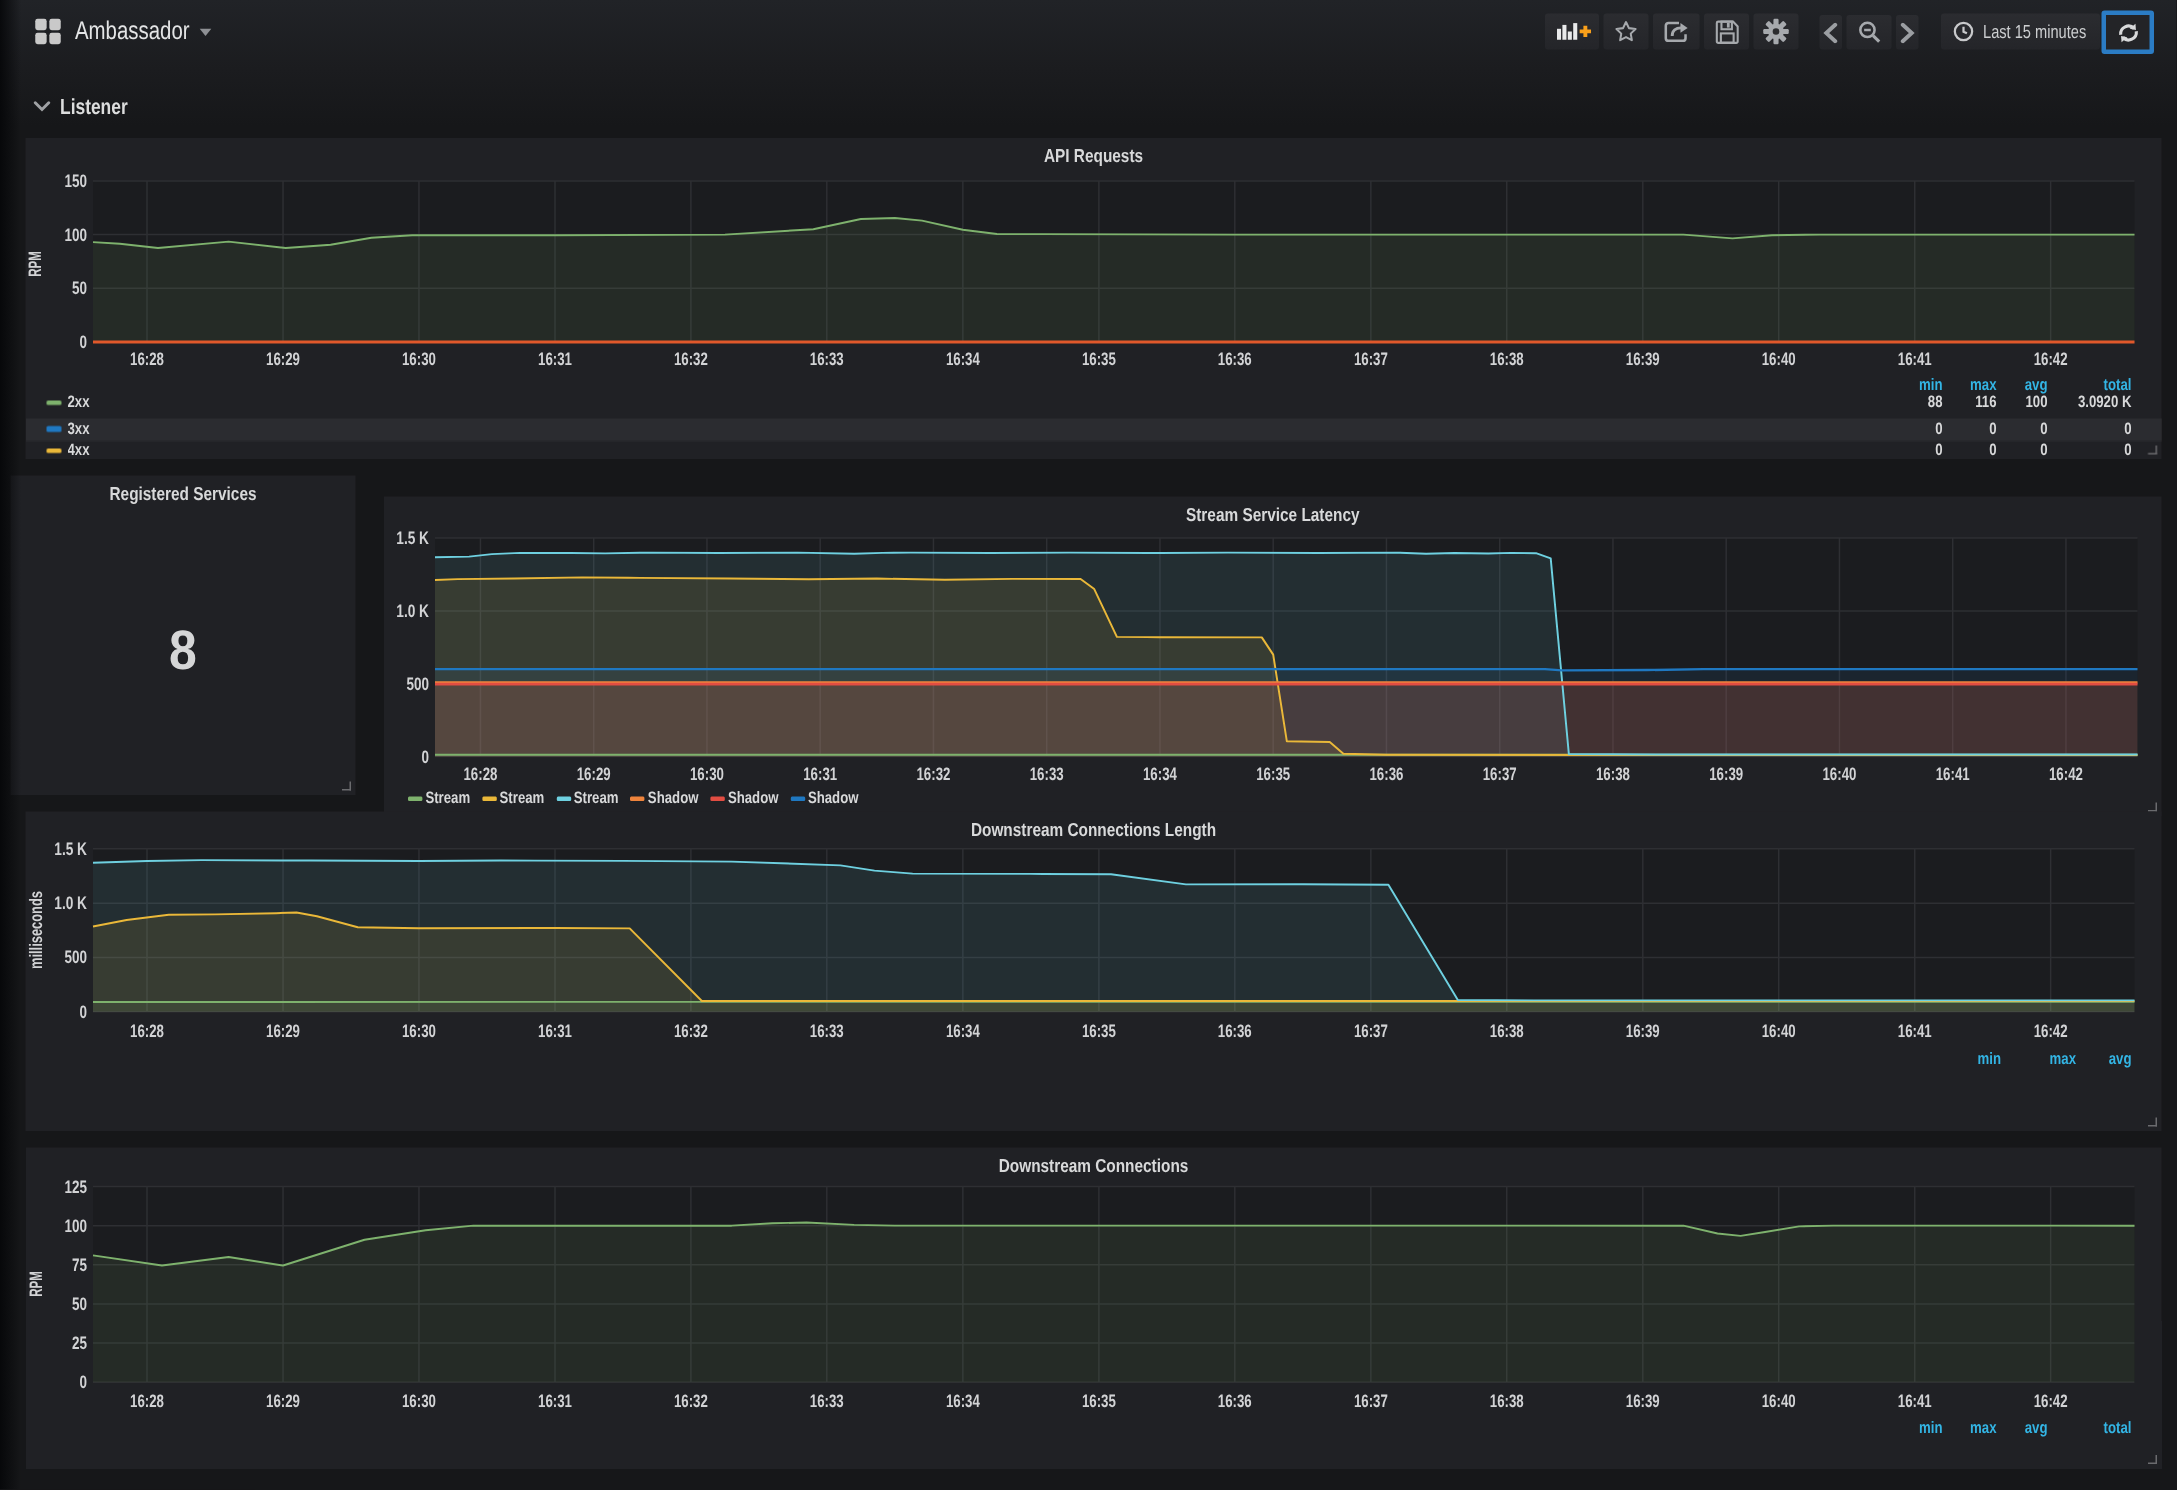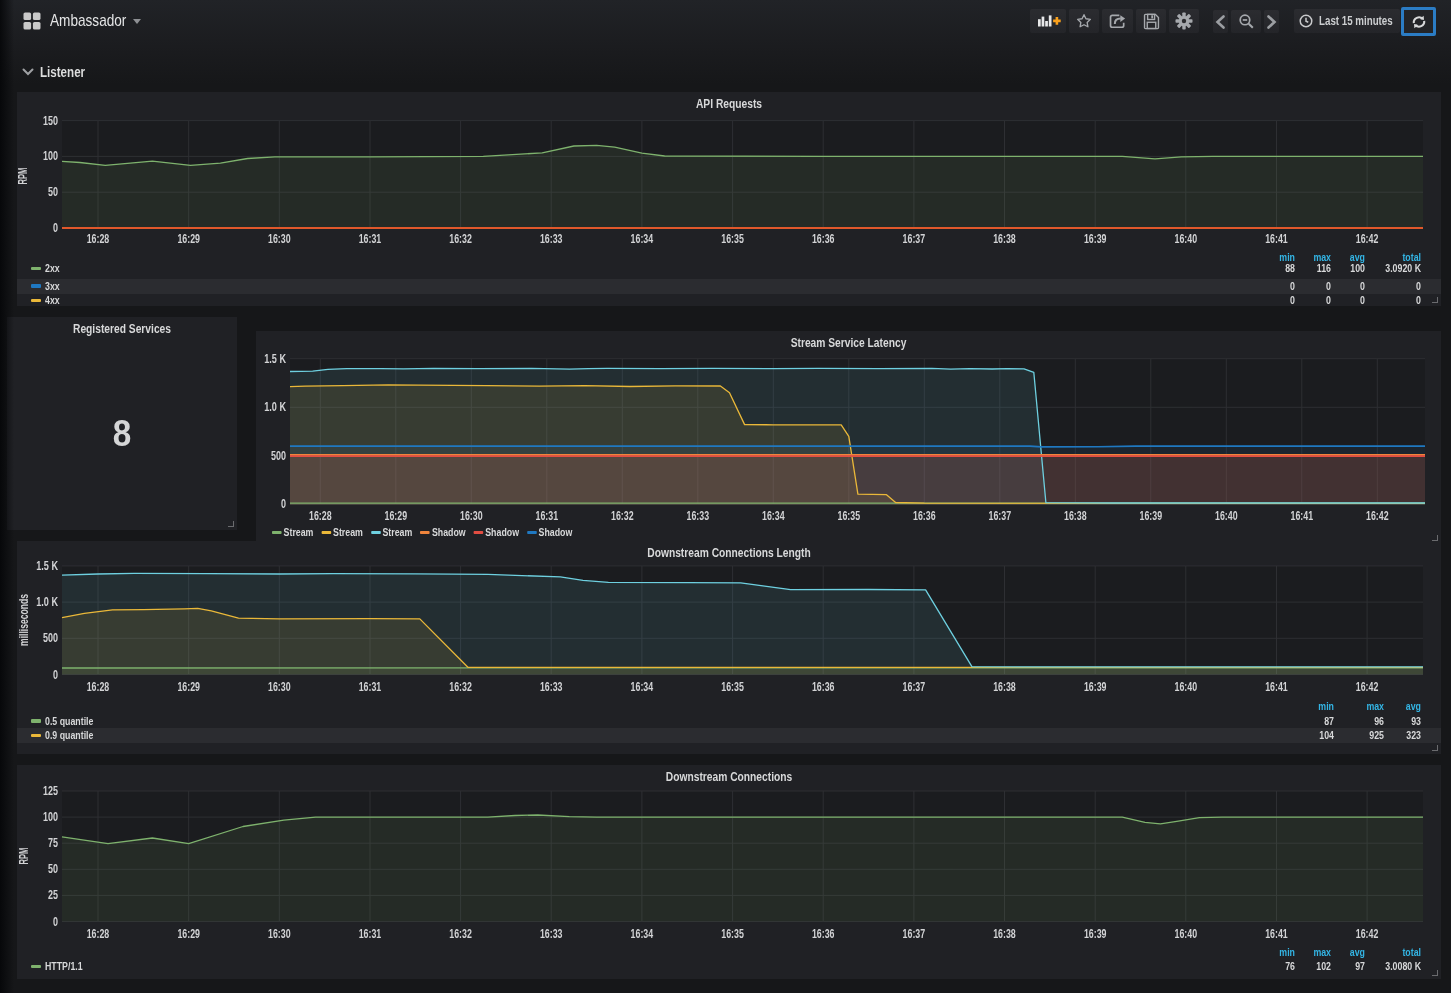--- a/index.html
+++ b/index.html
@@ -81,21 +81,21 @@
 <circle cx="8.2" cy="8.2" r="5.6" fill="none" stroke="#a6a9ad" stroke-width="2"></circle>
 <line x1="5.6" y1="8.2" x2="10.8" y2="8.2" stroke="#a6a9ad" stroke-width="2"></line>
 <line x1="12.6" y1="12.6" x2="17.4" y2="17.4" stroke="#a6a9ad" stroke-width="2.4"></line>
 </svg>
   </div>
 <div class="navbtn" style="left:1264px;top:10px;width:15px;height:23px">
     <svg width="11" height="14" viewBox="0 0 11 14">
       <path d="M2.5 1.5 L8.5 7 L2.5 12.5" fill="none" stroke="#9b9ea2" stroke-width="2.6" stroke-linecap="round"></path>
     </svg>
   </div>
-<div class="navbtn" style="left:1294px;top:9px;width:106px;height:24px;font-size:12.5px;font-weight:700;color:#ccced0;white-space:nowrap">
+<div class="navbtn" style="left:1294px;top:9px;width:106px;height:24px;font-size:12.5px;font-weight:400;color:#ccced0;white-space:nowrap">
     <svg width="14" height="14" viewBox="0 0 16 16" style="margin-right:6px;flex:none">
 <circle cx="8" cy="8" r="6.6" fill="none" stroke="#c8c9cb" stroke-width="1.7"></circle>
 <path d="M8 4.4 V8.2 L10.6 9.4" fill="none" stroke="#c8c9cb" stroke-width="1.7"></path>
 </svg>
     <span class="cond" style="transform:scaleX(0.78) translateZ(0);margin-right:-18px">Last 15 minutes</span>
   </div>
 <div style="position:absolute;left:1401px;top:7px;width:35px;height:29px;border:3px solid #2b7cc4;border-radius:2px;background:#232427;display:flex;align-items:center;justify-content:center">
     <svg width="18" height="16" viewBox="0 0 22 20">
 <path d="M4.5 11.5 a6.5 6.5 0 0 1 11.2 -5.2" fill="none" stroke="#d8d9da" stroke-width="2.6"></path>
 <path d="M16.8 2.2 l0.4 5.3 -5.2 -1.1 z" fill="#d8d9da"></path>
@@ -308,34 +308,20 @@
 <text x="1168.8" y="150" text-anchor="middle" class="tick" textLength="22.6" lengthAdjust="spacingAndGlyphs">16:40</text>
 <text x="1259.5" y="150" text-anchor="middle" class="tick" textLength="22.6" lengthAdjust="spacingAndGlyphs">16:41</text>
 <text x="1350.1" y="150" text-anchor="middle" class="tick" textLength="22.6" lengthAdjust="spacingAndGlyphs">16:42</text>
 <text x="11" y="79" class="tick" transform="rotate(-90 11 79)" text-anchor="middle" font-size="10" textLength="52" lengthAdjust="spacingAndGlyphs">milliseconds</text>
 </svg>
 <div class="lrow" style="top:158.0px">
       <span class="lcol lhdr" style="right:107px">min</span>
       <span class="lcol lhdr" style="right:57px">max</span>
       <span class="lcol lhdr" style="right:20px">avg</span>
     </div>
-<div class="lrow" style="top:172.7px">
-      <span class="dash" style="background:#7EB26D"></span>
-      <span class="lname">0.5 quantile</span>
-      <span class="lcol" style="right:107px">87</span>
-      <span class="lcol" style="right:57px">96</span>
-      <span class="lcol" style="right:20px">93</span>
-    </div>
-<div class="lrow lstripe" style="top:187.4px">
-      <span class="dash" style="background:#EAB839"></span>
-      <span class="lname">0.9 quantile</span>
-      <span class="lcol" style="right:107px">104</span>
-      <span class="lcol" style="right:57px">925</span>
-      <span class="lcol" style="right:20px">323</span>
-    </div>
 <div class="corner"></div>
 </div>
 
 <div class="panel" style="left:17px;top:765px;width:1424px;height:213.5px">
 <div class="ptitle">Downstream Connections</div>
 <svg class="chart" width="1424" height="214" viewBox="0 0 1424 214">
 <rect x="45" y="26.0" width="1361" height="130.5" fill="#1b1c1f"></rect>
 <line x1="45" y1="156.5" x2="1406" y2="156.5" stroke="#2e2f33" stroke-width="1"></line>
 <line x1="45" y1="130.4" x2="1406" y2="130.4" stroke="#2e2f33" stroke-width="1"></line>
 <line x1="45" y1="104.3" x2="1406" y2="104.3" stroke="#2e2f33" stroke-width="1"></line>
@@ -381,23 +367,15 @@
 <text x="1259.5" y="173" text-anchor="middle" class="tick" textLength="22.6" lengthAdjust="spacingAndGlyphs">16:41</text>
 <text x="1350.1" y="173" text-anchor="middle" class="tick" textLength="22.6" lengthAdjust="spacingAndGlyphs">16:42</text>
 <text x="11" y="91" class="tick" transform="rotate(-90 11 91)" text-anchor="middle" textLength="17" lengthAdjust="spacingAndGlyphs" font-size="10.5">RPM</text>
 </svg>
 <div class="lrow" style="top:179.7px">
       <span class="lcol lhdr" style="right:146px">min</span>
       <span class="lcol lhdr" style="right:110px">max</span>
       <span class="lcol lhdr" style="right:76px">avg</span>
       <span class="lcol lhdr" style="right:20px">total</span>
     </div>
-<div class="lrow" style="top:194.4px">
-      <span class="dash" style="background:#7EB26D"></span>
-      <span class="lname">HTTP/1.1</span>
-      <span class="lcol" style="right:146px">76</span>
-      <span class="lcol" style="right:110px">102</span>
-      <span class="lcol" style="right:76px">97</span>
-      <span class="lcol" style="right:20px">3.0080 K</span>
-    </div>
 <div class="corner"></div>
 </div>
 
 <div style="position:absolute;left:0;top:0;width:14px;height:993px;background:linear-gradient(to right,rgba(4,5,7,0.85),rgba(4,5,7,0))"></div>
 </body></html>

